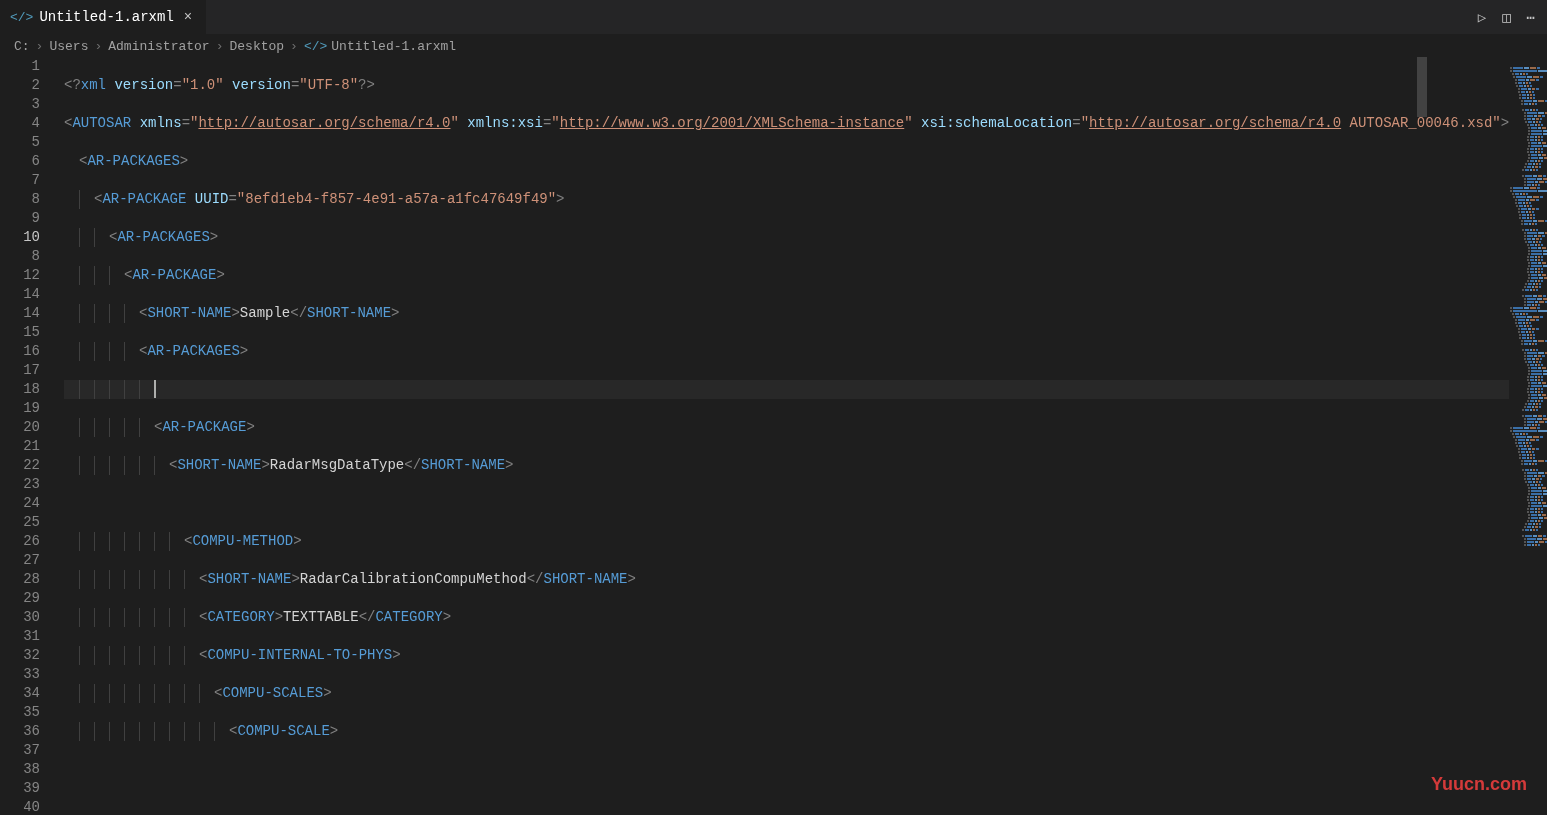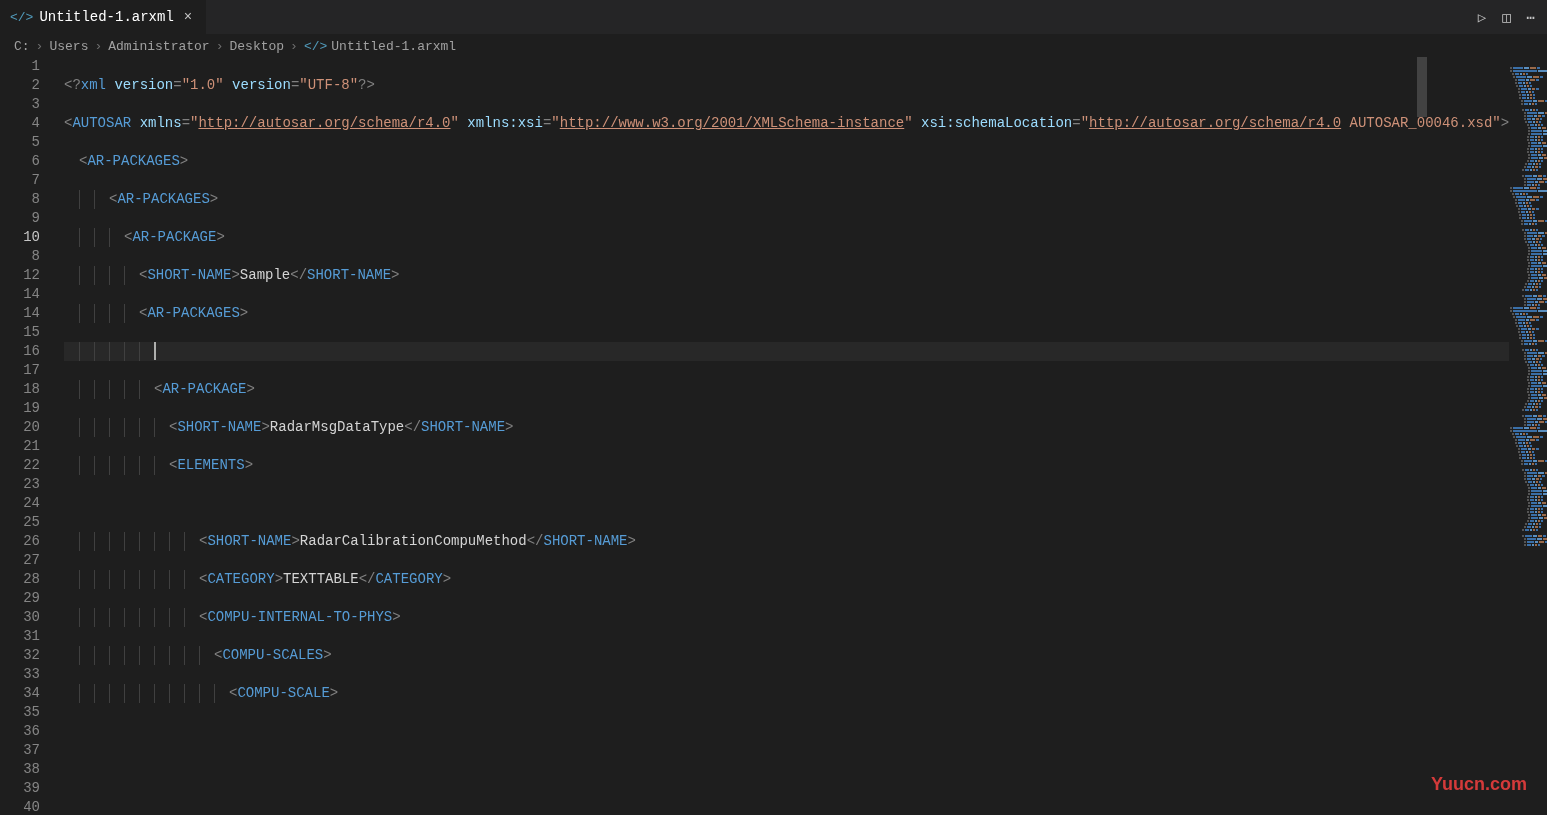--- a/index.html
+++ b/index.html
@@ -225,29 +225,30 @@
       <div>37</div>
       <div>38</div>
       <div>39</div>
       <div>40</div>
   </div>
 
   <div class="code-content">
 <div class="line"><span class="p">&lt;?</span><span class="pr">xml</span> <span class="at">version</span><span class="p">=</span><span class="st">"1.0"</span> <span class="at">version</span><span class="p">=</span><span class="st">"UTF-8"</span><span class="p">?&gt;</span></div>
 <div class="line"><span class="p">&lt;</span><span class="tg">AUTOSAR</span> <span class="at">xmlns</span><span class="p">=</span><span class="st">"</span><span class="lk">http://autosar.org/schema/r4.0</span><span class="st">"</span> <span class="at">xmlns:xsi</span><span class="p">=</span><span class="st">"</span><span class="lk">http://www.w3.org/2001/XMLSchema-instance</span><span class="st">"</span> <span class="at">xsi:schemaLocation</span><span class="p">=</span><span class="st">"</span><span class="lk">http://autosar.org/schema/r4.0</span><span class="st"> AUTOSAR_00046.xsd"</span><span class="p">&gt;</span></div>
 <div class="line"><span class="indent-guide"></span><span class="p">&lt;</span><span class="tg">AR-PACKAGES</span><span class="p">&gt;</span></div>
+<div class="line"><span class="indent-guide"></span><span class="indent-guide"></span><span class="p">&lt;</span><span class="tg">AR-PACKAGE</span> <span class="at">UUID</span><span class="p">=</span><span class="st">"8efd1eb4-f857-4e91-a57a-a1fc47649f49"</span><span class="p">&gt;</span></div>
 <div class="line"><span class="indent-guide"></span><span class="indent-guide"></span><span class="indent-guide"></span><span class="p">&lt;</span><span class="tg">AR-PACKAGES</span><span class="p">&gt;</span></div>
 <div class="line"><span class="indent-guide"></span><span class="indent-guide"></span><span class="indent-guide"></span><span class="indent-guide"></span><span class="p">&lt;</span><span class="tg">AR-PACKAGE</span><span class="p">&gt;</span></div>
 <div class="line"><span class="indent-guide"></span><span class="indent-guide"></span><span class="indent-guide"></span><span class="indent-guide"></span><span class="indent-guide"></span><span class="p">&lt;</span><span class="tg">SHORT-NAME</span><span class="p">&gt;</span><span class="tx">Sample</span><span class="p">&lt;/</span><span class="tg">SHORT-NAME</span><span class="p">&gt;</span></div>
 <div class="line"><span class="indent-guide"></span><span class="indent-guide"></span><span class="indent-guide"></span><span class="indent-guide"></span><span class="indent-guide"></span><span class="p">&lt;</span><span class="tg">AR-PACKAGES</span><span class="p">&gt;</span></div>
 <div class="line hl"><span class="indent-guide"></span><span class="indent-guide"></span><span class="indent-guide"></span><span class="indent-guide"></span><span class="indent-guide"></span><span class="indent-guide"></span><span class="cursor"></span></div>
 <div class="line"><span class="indent-guide"></span><span class="indent-guide"></span><span class="indent-guide"></span><span class="indent-guide"></span><span class="indent-guide"></span><span class="indent-guide"></span><span class="p">&lt;</span><span class="tg">AR-PACKAGE</span><span class="p">&gt;</span></div>
 <div class="line"><span class="indent-guide"></span><span class="indent-guide"></span><span class="indent-guide"></span><span class="indent-guide"></span><span class="indent-guide"></span><span class="indent-guide"></span><span class="indent-guide"></span><span class="p">&lt;</span><span class="tg">SHORT-NAME</span><span class="p">&gt;</span><span class="tx">RadarMsgDataType</span><span class="p">&lt;/</span><span class="tg">SHORT-NAME</span><span class="p">&gt;</span></div>
-<div class="line"><span class="indent-guide"></span><span class="indent-guide"></span><span class="indent-guide"></span><span class="indent-guide"></span><span class="indent-guide"></span><span class="indent-guide"></span><span class="indent-guide"></span><span class="p">&lt;</span><span class="tg">ELEMENTS</span><span class="p">&gt;</span></div>
 <div class="line"></div>
+<div class="line"><span class="indent-guide"></span><span class="indent-guide"></span><span class="indent-guide"></span><span class="indent-guide"></span><span class="indent-guide"></span><span class="indent-guide"></span><span class="indent-guide"></span><span class="indent-guide"></span><span class="p">&lt;</span><span class="tg">COMPU-METHOD</span><span class="p">&gt;</span></div>
 <div class="line"><span class="indent-guide"></span><span class="indent-guide"></span><span class="indent-guide"></span><span class="indent-guide"></span><span class="indent-guide"></span><span class="indent-guide"></span><span class="indent-guide"></span><span class="indent-guide"></span><span class="indent-guide"></span><span class="p">&lt;</span><span class="tg">SHORT-NAME</span><span class="p">&gt;</span><span class="tx">RadarCalibrationCompuMethod</span><span class="p">&lt;/</span><span class="tg">SHORT-NAME</span><span class="p">&gt;</span></div>
 <div class="line"><span class="indent-guide"></span><span class="indent-guide"></span><span class="indent-guide"></span><span class="indent-guide"></span><span class="indent-guide"></span><span class="indent-guide"></span><span class="indent-guide"></span><span class="indent-guide"></span><span class="indent-guide"></span><span class="p">&lt;</span><span class="tg">CATEGORY</span><span class="p">&gt;</span><span class="tx">TEXTTABLE</span><span class="p">&lt;/</span><span class="tg">CATEGORY</span><span class="p">&gt;</span></div>
 <div class="line"><span class="indent-guide"></span><span class="indent-guide"></span><span class="indent-guide"></span><span class="indent-guide"></span><span class="indent-guide"></span><span class="indent-guide"></span><span class="indent-guide"></span><span class="indent-guide"></span><span class="indent-guide"></span><span class="p">&lt;</span><span class="tg">COMPU-INTERNAL-TO-PHYS</span><span class="p">&gt;</span></div>
 <div class="line"><span class="indent-guide"></span><span class="indent-guide"></span><span class="indent-guide"></span><span class="indent-guide"></span><span class="indent-guide"></span><span class="indent-guide"></span><span class="indent-guide"></span><span class="indent-guide"></span><span class="indent-guide"></span><span class="indent-guide"></span><span class="p">&lt;</span><span class="tg">COMPU-SCALES</span><span class="p">&gt;</span></div>
 <div class="line"><span class="indent-guide"></span><span class="indent-guide"></span><span class="indent-guide"></span><span class="indent-guide"></span><span class="indent-guide"></span><span class="indent-guide"></span><span class="indent-guide"></span><span class="indent-guide"></span><span class="indent-guide"></span><span class="indent-guide"></span><span class="indent-guide"></span><span class="p">&lt;</span><span class="tg">COMPU-SCALE</span><span class="p">&gt;</span></div>
 
 
 
 
 

